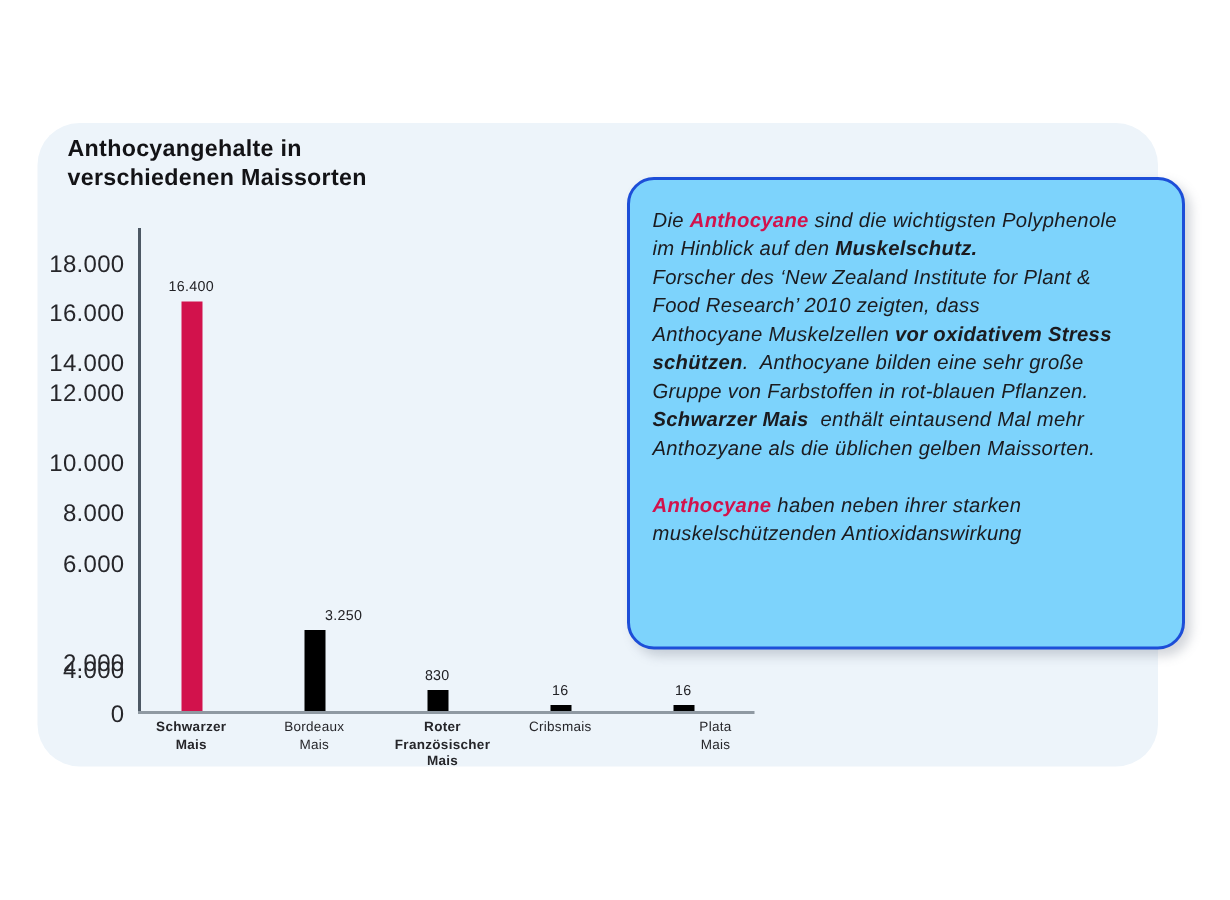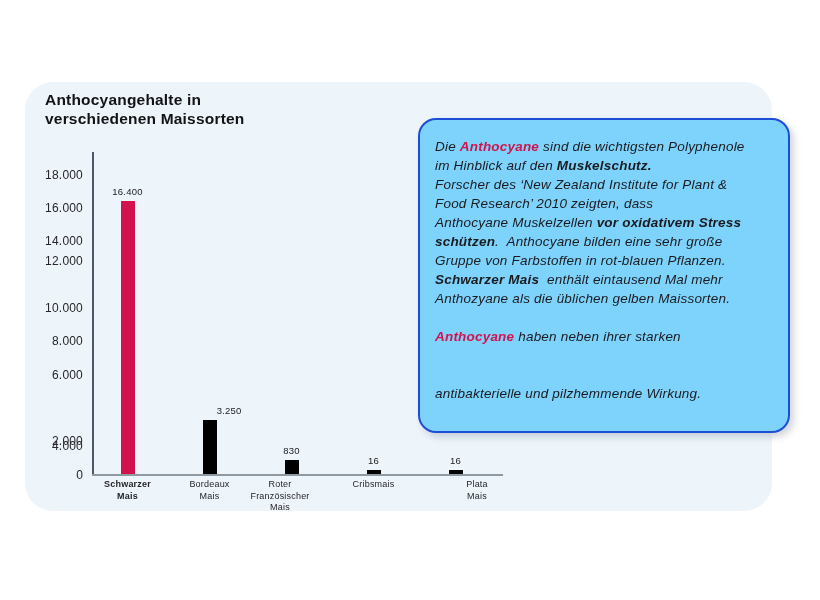--- a/index.html
+++ b/index.html
@@ -28,21 +28,21 @@
   .y-axis-line {
     position: absolute; left: 92px; top: 152px;
     width: 2px; height: 324px; background: #4d5864;
   }
   .x-axis-line {
     position: absolute; left: 92px; top: 474px;
     width: 411px; height: 2px; background: #8f99a2;
   }
   .ytick {
     position: absolute; left: 28px; width: 55px;
-    text-align: right; font-size: 12px; color: #26262a;
+    text-align: right; font-size: 16px; color: #26262a;
     letter-spacing: 0.2px;
   }
   .bar { position: absolute; }
   .value-label {
     position: absolute; width: 64px; text-align: center;
     font-size: 9.5px; color: #222226; letter-spacing: 0.2px;
   }
   .cat-label {
     position: absolute; width: 92px; top: 479px;
     text-align: center; font-size: 9px; line-height: 11.5px;
@@ -106,29 +106,29 @@
         <div class="value-label" style="left: 177.5px; top: 405px; text-align: right;">3.250</div>
         <div class="value-label" style="left: 259.5px; top: 445px;">830</div>
         <div class="value-label" style="left: 341.5px; top: 455px;">16</div>
         <div class="value-label" style="left: 423.5px; top: 455px;">16</div>
       </div>
     <div id="catlabels">
         <div class="cat-label" style="left: 81.5px; font-weight: bold;">Schwarzer
 Mais</div>
         <div class="cat-label" style="left: 163.5px;">Bordeaux
 Mais</div>
-        <div class="cat-label" style="left: 234px;">Roter
+        <div class="cat-label" style="left: 249px; font-weight: bold;">Roter
 Französischer
 Mais</div>
         <div class="cat-label" style="left: 327.5px;">Cribsmais</div>
         <div class="cat-label" style="left: 431px;">Plata
 Mais</div>
       </div>
   </div>
 
   <div class="infobox">
     <div class="infobox-content" id="infobox-content">
         <p><span>Die </span><span class="s-pb">Anthocyane</span><span> sind die wichtigsten Polyphenole</span><br><span>im Hinblick auf den </span><span class="s-b">Muskelschutz.</span><br><span>Forscher des ‘New Zealand Institute for Plant &amp;</span><br><span>Food Research’ 2010 zeigten, dass</span><br><span>Anthocyane Muskelzellen </span><span class="s-b">vor oxidativem Stress</span><br><span class="s-b">schützen</span><span>.  Anthocyane bilden eine sehr große</span><br><span>Gruppe von Farbstoffen in rot-blauen Pflanzen.</span><br><span class="s-b">Schwarzer Mais</span><span>  enthält eintausend Mal mehr</span><br><span>Anthozyane als die üblichen gelben Maissorten.</span></p>
-        <p><span class="s-pb">Anthocyane</span><span> haben neben ihrer starken</span><br><br><br><span>antibakterielle und pilzhemmende Wirkung.</span></p>
+        <p><span class="s-pb">Anthocyane</span><span> haben neben ihrer starken</span><br><span>muskelschützenden Antioxidanswirkung</span><br><br></p>
       </div>
   </div>
 
 </div>
 
 </body></html>

